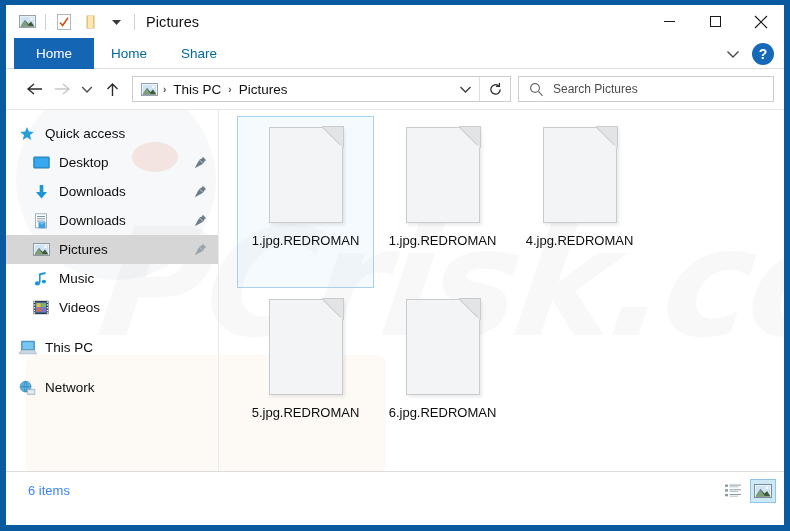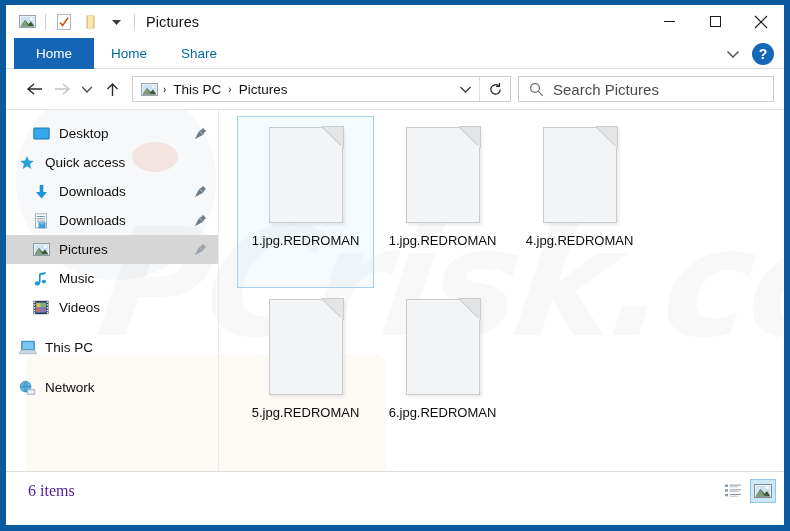--- a/index.html
+++ b/index.html
@@ -173,21 +173,21 @@
     display: flex; align-items: center;
     margin-left: 7px;
     flex: none;
   }
   .search-icon-wrap {
     width: 34px; height: 24px;
     display: flex; align-items: center; justify-content: center;
     color: #6b6b6b;
   }
   .search-ph {
-    font-size: 15px;
+    font-size: 12px;
     color: #4b4b4b;
   }
 
   
   .body {
     position: relative;
     height: 362px;
     display: flex;
     background: #ffffff;
     border-top: 1px solid #e6e6e6;
@@ -352,24 +352,23 @@
   .statusbar {
     position: relative;
     height: 38px;
     background: #ffffff;
     border-top: 1px solid #dcdcdc;
     display: flex;
     align-items: center;
     padding: 0 8px 0 22px;
   }
   .status-text {
-    font-size: 16px;
-    color: #4c1d95;
+    font-size: 13px;
+    color: #3b82f6;
     flex: 1 1 auto;
-    font-family: Liberation Serif, serif;
   }
   .view-btns {
     display: flex;
     align-items: center;
     gap: 4px;
   }
   .view-btn {
     width: 26px; height: 24px;
     display: flex; align-items: center; justify-content: center;
   }
@@ -517,45 +516,45 @@
 
       <div class="watermark">
         <div class="wm-blob a"></div>
         <div class="wm-blob b"></div>
         <div class="wm-blob c"></div>
         <div class="wm-text">PCrisk.com</div>
       </div>
 
       <div class="sidebar">
 
+        <div class="side-item side-indent-root">
+          <span class="ind"></span>
+          <span class="side-icon">
+            <svg width="16" height="16" viewBox="0 0 16 16">
+                <path d="M8 1 L9.9 5.6 L14.8 5.9 L11 9.1 L12.3 13.9 L8 11.2 L3.7 13.9 L5 9.1 L1.2 5.9 L6.1 5.6 Z" fill="#2a9ed6"></path>
+              </svg>
+          </span>
+          <span class="side-label">Quick access</span>
+          <span class="pin"></span>
+        </div>
+
         <div class="side-item">
           <span class="ind"></span>
           <span class="side-icon">
             <svg width="17" height="14" viewBox="0 0 17 14">
               <rect x="0.8" y="1" width="15.4" height="11" rx="0.5" fill="#2d9ce0" stroke="#2680b8"></rect>
               <rect x="2" y="2.2" width="13" height="8.6" fill="#35a8ef"></rect>
             </svg>
           </span>
           <span class="side-label">Desktop</span>
           <span class="pin">
             <svg width="13" height="13" viewBox="0 0 13 13">
                 <path d="M8.8 0.8 L12.2 4.2 L10.6 5 L9.4 7.6 L5.4 3.6 L8 2.4 Z M5.2 3.9 L9.1 7.8 L6.4 9.3 L0.8 12.2 L3.7 6.6 Z" fill="#6d7c88"></path>
               </svg>
           </span>
-        </div>
-
-        <div class="side-item side-indent-root">
-          <span class="ind"></span>
-          <span class="side-icon">
-            <svg width="16" height="16" viewBox="0 0 16 16">
-                <path d="M8 1 L9.9 5.6 L14.8 5.9 L11 9.1 L12.3 13.9 L8 11.2 L3.7 13.9 L5 9.1 L1.2 5.9 L6.1 5.6 Z" fill="#2a9ed6"></path>
-              </svg>
-          </span>
-          <span class="side-label">Quick access</span>
-          <span class="pin"></span>
         </div>
 
         <div class="side-item">
           <span class="ind"></span>
           <span class="side-icon">
             <svg width="15" height="16" viewBox="0 0 15 16">
               <path d="M5.7 1 L9.3 1 L9.3 8 L13 8 L7.5 14.5 L2 8 L5.7 8 Z" fill="#1c94d8"></path>
             </svg>
           </span>
           <span class="side-label">Downloads</span>

